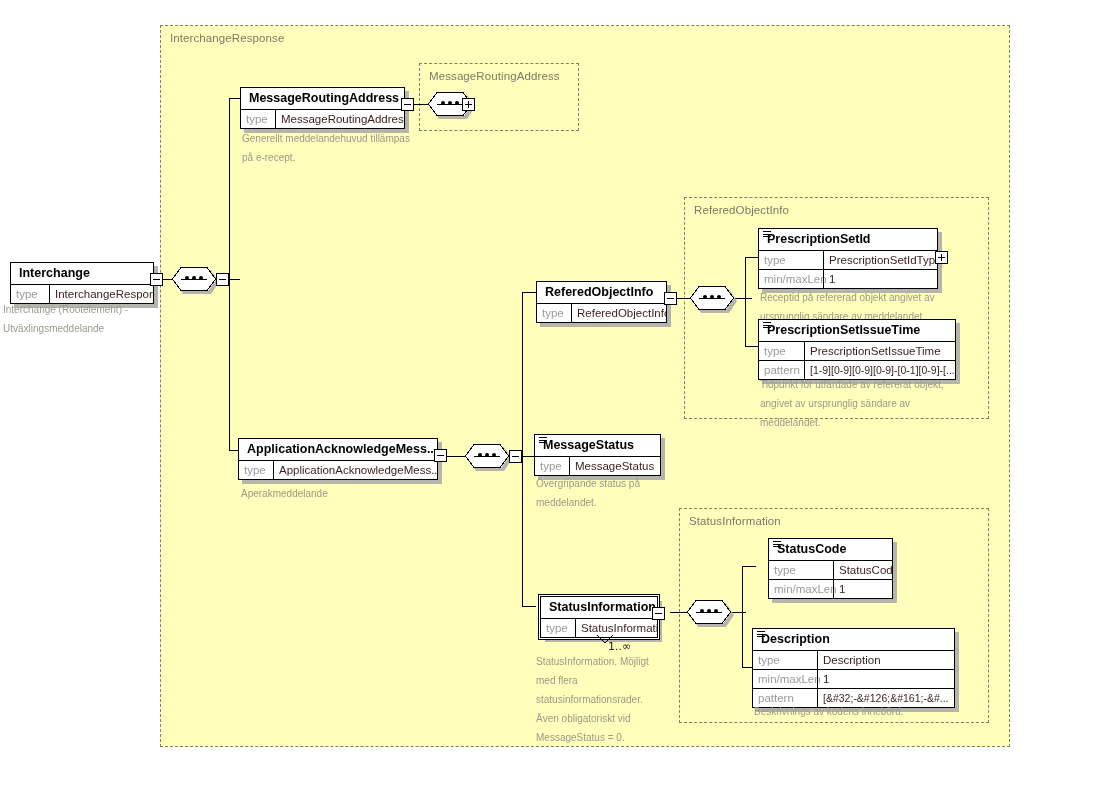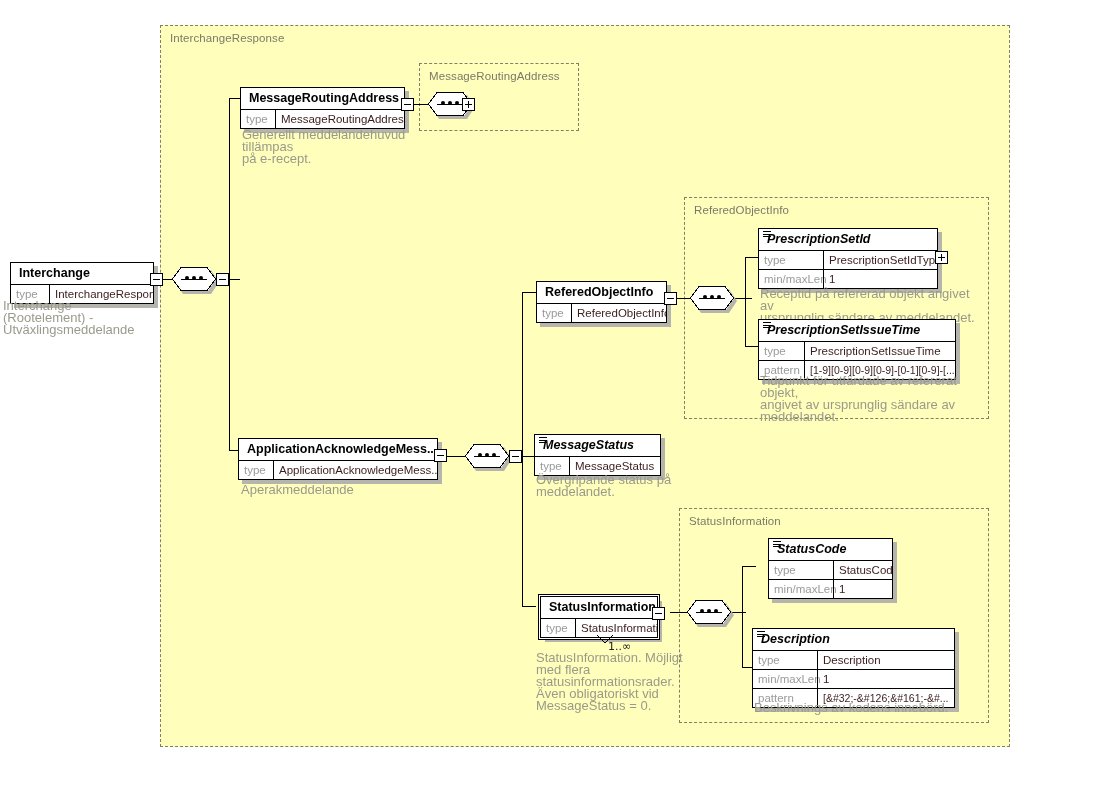--- a/index.html
+++ b/index.html
@@ -12,21 +12,21 @@
   .group > .glabel{position:absolute;left:9px;top:6px;font-size:11.5px;color:#7a7a6a;
                    white-space:nowrap;letter-spacing:.1px;}
 
   
   .ebox{position:absolute;box-sizing:border-box;}
   .ebox .shadow{position:absolute;left:4px;top:4px;right:-4px;bottom:-4px;background:#b5b5ad;}
   .ebox .body{position:relative;border:1px solid #000;background:#ffffff;}
   .ebox.rep .body{box-shadow:0 0 0 1px #fff, 0 0 0 2px #000;}
   .hdr{position:relative;height:21px;line-height:21px;padding:0 8px 0 8px;
        font-size:12.5px;font-weight:bold;color:#000;white-space:nowrap;overflow:hidden;}
-  .hdr.hasmark{font-style:italic;}
+  .hdr.hasmark{}
   .hdr .seqmark{position:absolute;left:4px;top:2px;width:8px;height:8px;}
   .hdr .seqmark i{display:block;height:1px;background:#000;margin-bottom:1.5px;}
   .row{display:flex;border-top:1px solid #000;height:18px;line-height:18px;font-size:11.5px;}
   .row .k{color:#9a9a9a;padding:0 5px;white-space:nowrap;box-sizing:border-box;}
   .row .v{color:#3b1d1d;padding:0 5px;white-space:nowrap;overflow:hidden;
           border-left:1px solid #000;box-sizing:border-box;flex:1;}
   .row .v2{color:#3b1d1d;padding:0 5px;white-space:nowrap;overflow:hidden;
           border-left:1px solid #000;box-sizing:border-box;margin-top:41px;}
 
   
@@ -56,21 +56,21 @@
   .seq .dots b:nth-child(1){left:0;}
   .seq .dots b:nth-child(2){left:7px;}
   .seq .dots b:nth-child(3){left:14px;}
 
   
   .ln{position:absolute;background:#000;}
   .lnh{height:1px;}
   .lnv{width:1px;}
 
   
-  .cap{position:absolute;font-size:13px;line-height:12px;color:#9a9a8c;white-space:pre-line;}
+  .cap{position:absolute;font-size:10px;line-height:19px;color:#9a9a8c;white-space:pre-line;}
   .card{position:absolute;font-size:11px;color:#222;}
   .card .inf{font-family:"DejaVu Sans",sans-serif;}
 
   
   .repmark{position:absolute;width:20px;height:9px;}
   .repmark svg{display:block;}
 </style>
 </head>
 <body>
 

